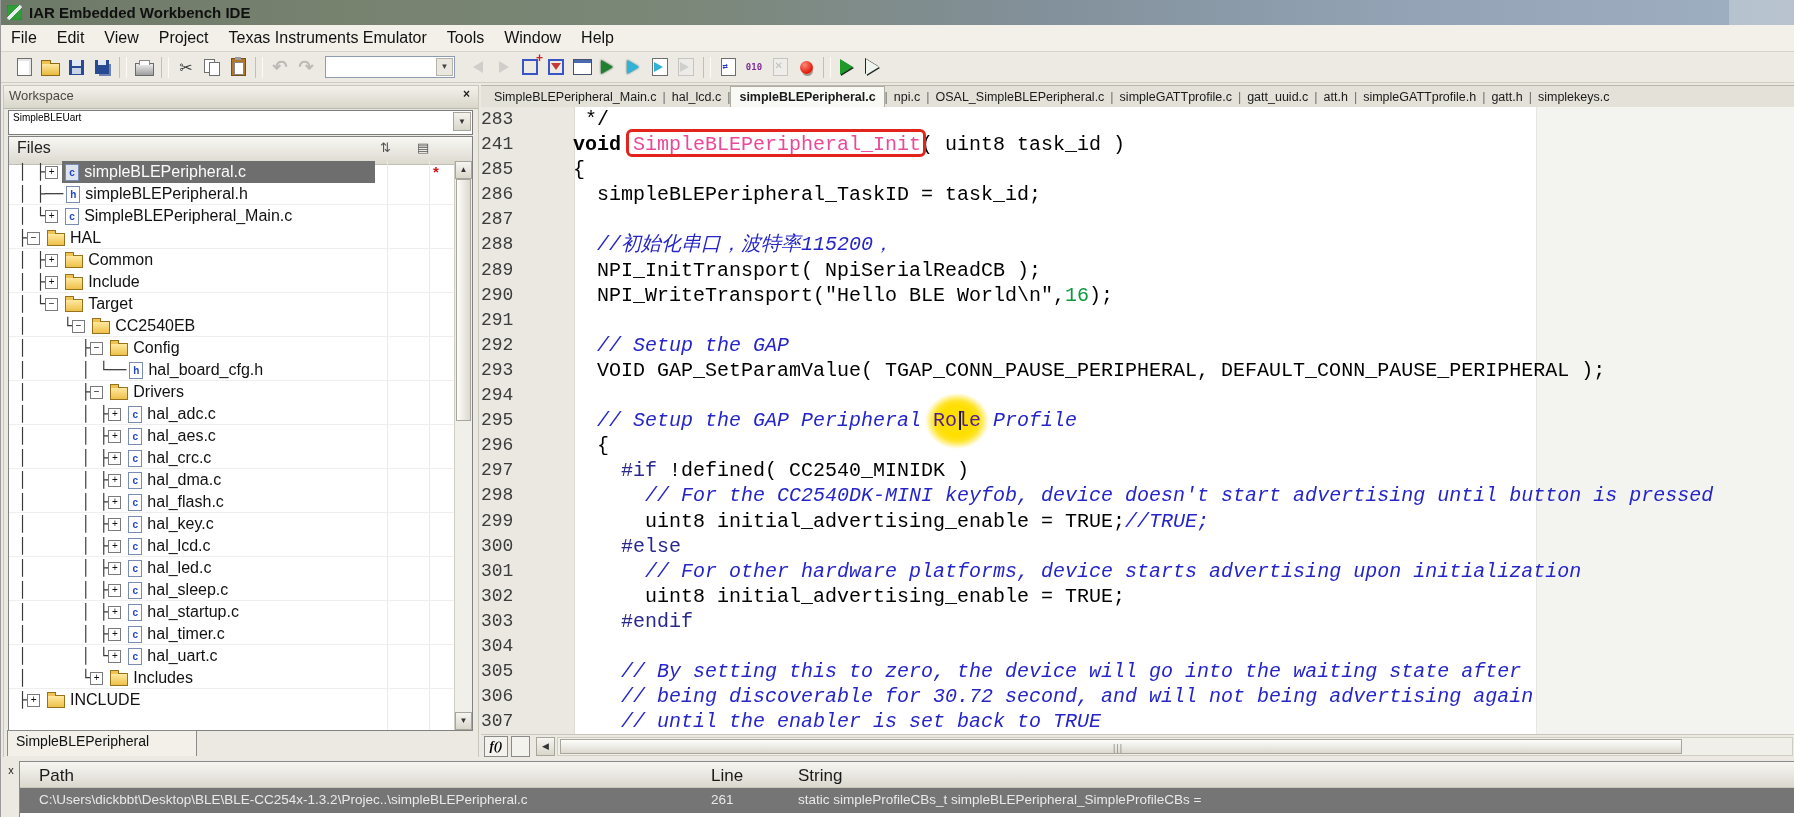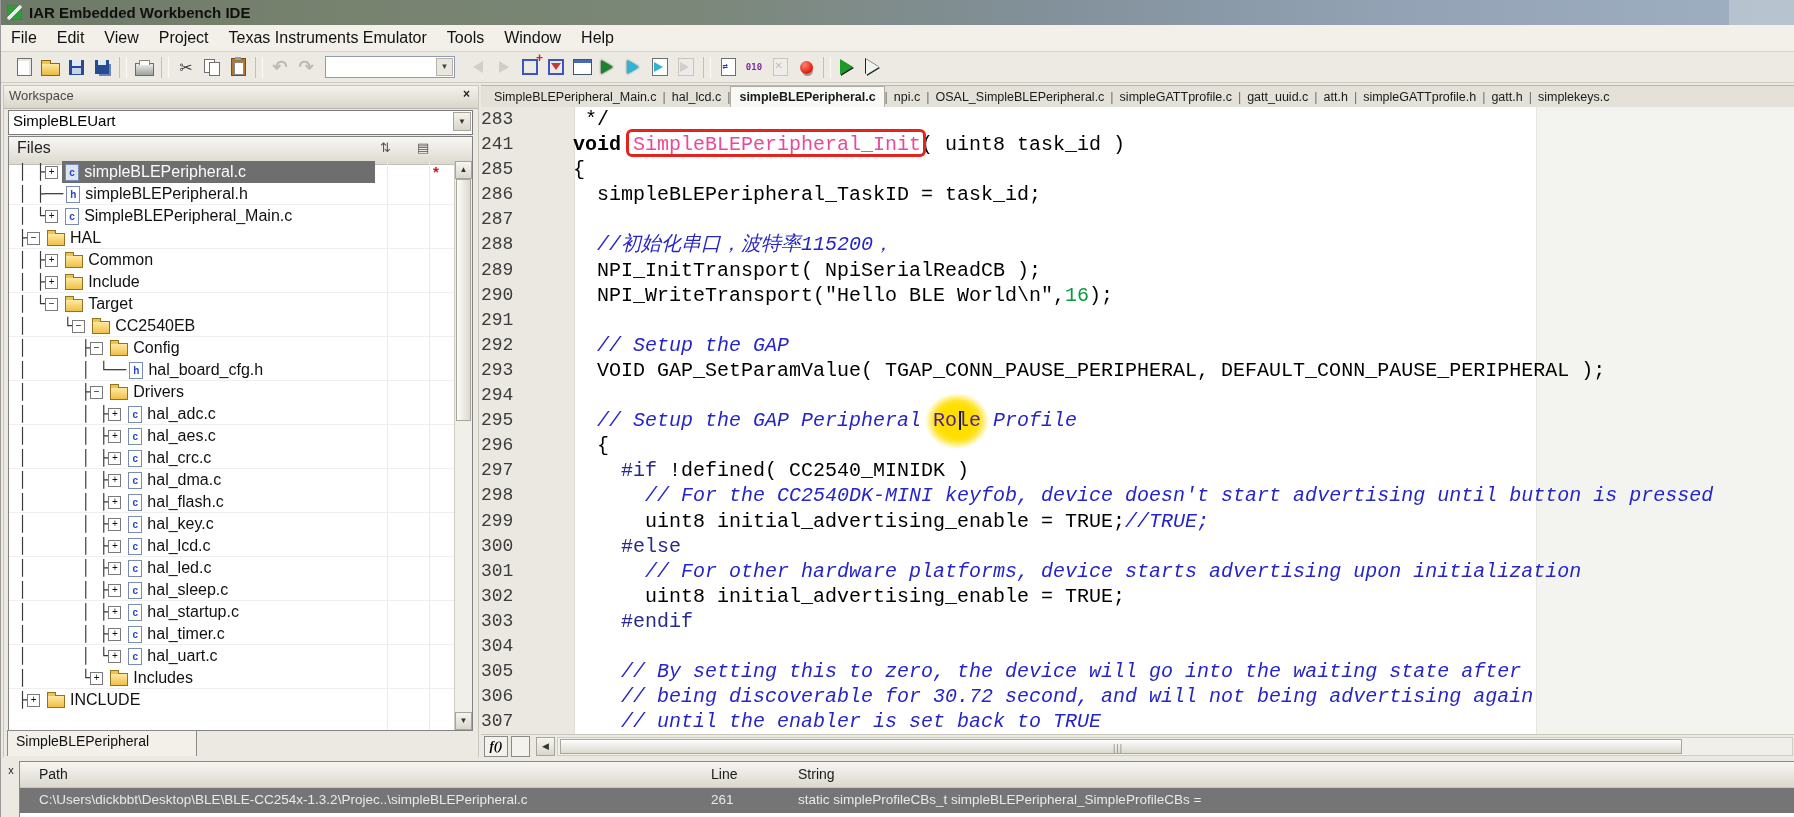--- a/index.html
+++ b/index.html
@@ -62,21 +62,21 @@
   .ti-page-x{width:13px;height:16px;background:#f2f2f2;border:1px solid #9a9a9a;position:relative;}
   .ti-page-x::after{content:'✕';position:absolute;left:1px;top:1px;font-size:10px;color:#8a8a8a;}
   .ti-breakpoint{width:13px;height:13px;border-radius:50%;background:radial-gradient(circle at 35% 30%,#ff8676,#e01808 70%);box-shadow:1px 3px 0 -1px #9a9a92;}
   .ti-play1{width:0;height:0;border:8px solid transparent;border-left:13px solid #1f9a28;filter:drop-shadow(1px 1px 0 #222);margin-left:5px;}
   .ti-play2{width:0;height:0;border:8px solid transparent;border-left:13px solid #eef4ee;filter:drop-shadow(1px 1px 0 #222) drop-shadow(-1px -1px 0 #222);margin-left:5px;}
 
   
   .workspace{position:absolute;left:2px;top:85px;width:474px;height:672px;background:#ece9e2;border:1px solid #c9c6bb;}
   .ws-header{height:18px;background:linear-gradient(#f3f1ea,#d9d6cb);border-bottom:1px solid #bab7ac;font-size:13px;color:#4a4a44;padding:2px 5px;position:relative;}
   .ws-close{position:absolute;right:4px;top:1px;width:15px;height:15px;text-align:center;font-size:12px;line-height:15px;color:#222;font-weight:bold;}
-  .ws-combo{position:absolute;left:4px;right:5px;top:24px;height:21px;background:#fff;border:1px solid #7b7b7b;font-size:15px;padding:1px 4px;}
+  .ws-combo{position:absolute;left:4px;right:5px;top:24px;height:21px;background:#fff;border:1px solid #7b7b7b;font-size:10px;padding:1px 4px;}
   .ws-combo::after{content:'▼';position:absolute;right:1px;top:1px;width:16px;height:17px;background:linear-gradient(#f4f2ec,#d9d6cb);border:1px solid #a8a59a;font-size:8px;line-height:17px;text-align:center;color:#333;}
   .files-box{position:absolute;left:4px;right:5px;top:50px;bottom:27px;background:#fff;border:1px solid #828282;overflow:hidden;}
   .files-header{height:23px;background:linear-gradient(#f8f7f3,#dcd9cf);border-bottom:1px solid #c2bfb4;font-size:16px;color:#222;padding:2px 8px;position:relative;}
   .fh-icon{position:absolute;top:3px;font-size:13px;color:#555;}
   .fh-icon.sort{left:371px;}
   .fh-icon.opts{left:408px;}
   .colline{position:absolute;top:24px;bottom:0;width:1px;background:#eceae6;}
   .colline.c1{left:378px;} .colline.c2{left:420px;}
   .tree{position:absolute;left:0;right:17px;top:24px;bottom:0;font-size:16px;color:#111;
     background-image:repeating-linear-gradient(to bottom,transparent 0 43px,#f0efec 43px 44px);}
@@ -125,21 +125,21 @@
   .blankbtn{width:17px;height:19px;border:1px solid #8a8a8a;background:#f4f2ec;margin-left:3px;flex:none;}
   .harrow{width:17px;height:17px;background:linear-gradient(#f6f5f1,#d9d6cb);border:1px solid #a8a59a;font-size:9px;line-height:16px;text-align:center;color:#333;margin-left:6px;flex:none;}
   .htrack{flex:1;height:17px;background:#f1efe9;border:1px solid #d0cdc3;position:relative;margin:0 2px;}
   .hthumb{position:absolute;left:2px;top:1px;height:13px;width:1120px;background:linear-gradient(#fdfdfb,#dcd9cf);border:1px solid #a8a59a;}
   .hgrip{position:absolute;left:552px;top:3px;font-size:9px;letter-spacing:1px;color:#8a8a82;}
 
   
   .bottompanel{position:absolute;left:0;top:757px;right:0;height:60px;background:#ece9e2;}
   .bp-close{position:absolute;left:2px;top:6px;width:14px;height:14px;font-size:11px;line-height:13px;text-align:center;color:#222;border:1px solid transparent;}
   .bp-box{position:absolute;left:18px;right:0;top:4px;bottom:-2px;background:#fff;border:1px solid #8a8a8a;overflow:hidden;}
-  .bp-header{position:relative;height:25px;background:linear-gradient(#f7f6f2,#dbd8ce);border-bottom:1px solid #c9c6bb;font-size:14px;color:#1a1a1a;}
+  .bp-header{position:relative;height:25px;background:linear-gradient(#f7f6f2,#dbd8ce);border-bottom:1px solid #c9c6bb;font-size:17px;color:#1a1a1a;}
   .bp-row{position:absolute;left:0;right:0;top:26px;height:25px;background:#757575;color:#e9e9e9;font-size:13.5px;}
   .bcol{position:absolute;top:4px;white-space:nowrap;}
   .bcol0{left:19px;} .bcol1{left:691px;} .bcol2{left:778px;}
 </style>
 </head>
 <body>
 
 <div class="app">
 
   <div class="titlebar">

